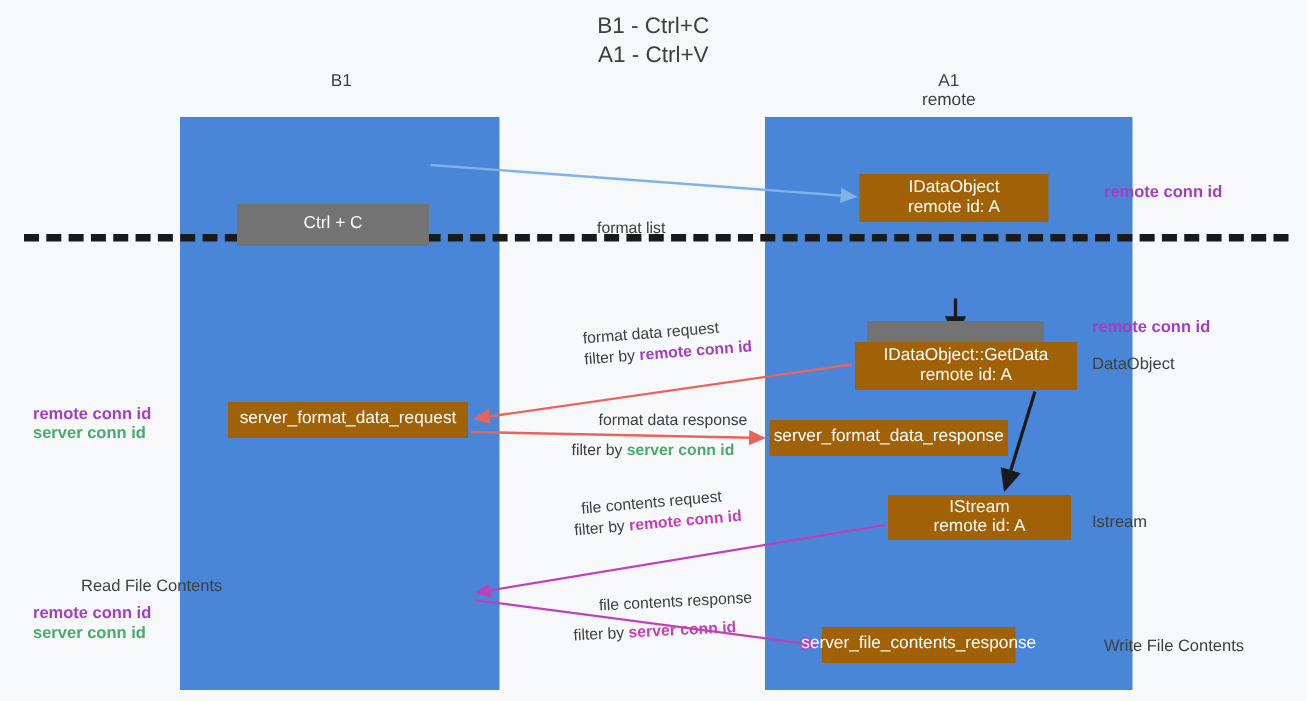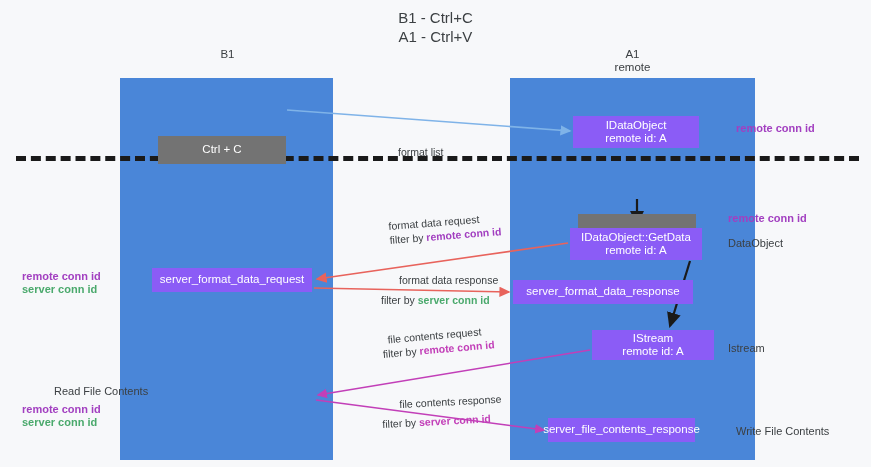--- a/index.html
+++ b/index.html
@@ -63,31 +63,31 @@
     flex-direction: column;
     align-items: center;
     justify-content: center;
     color: #ffffff;
     font-size: 11.5px;
     line-height: 13.5px;
     text-align: center;
     padding: 2px 4px;
   }
   .node.green  { background: #737373; margin-top: 42px; }
-  .node.orange { background: #8b5cf6; }
+  .node.orange { background: #a16207; }
 
   #node-ctrl-c        { left: 158px; top: 94px;  width: 128px; height: 28px; }
   #node-idataobject   { left: 573px; top: 116px; width: 126px; height: 32px; }
   #node-ctrl-v        { left: 578px; top: 172px; width: 118px; height: 43px; }
-  #node-getdata       { left: 570px; top: 228px; width: 132px; height: 32px; }
+  #node-getdata       { left: 570px; top: 228px; width: 148px; height: 32px; }
   #node-fmt-req       { left: 152px; top: 268px; width: 160px; height: 24px; }
-  #node-fmt-resp      { left: 513px; top: 280px; width: 180px; height: 24px; }
+  #node-fmt-resp      { left: 513px; top: 280px; width: 159px; height: 24px; }
   #node-istream       { left: 592px; top: 330px; width: 122px; height: 30px; }
   #node-file-req      { left: 152px; top: 384px; width: 161px; height: 24px; }
-  #node-file-resp     { left: 548px; top: 418px; width: 147px; height: 24px; }
+  #node-file-resp     { left: 548px; top: 418px; width: 129px; height: 24px; }
 
   
   .annot {
     position: absolute;
     font-size: 11px;
     line-height: 14px;
     color: #3c4043;
     white-space: nowrap;
   }
   .annot.purple { color: #a23fc0; font-weight: bold; }

